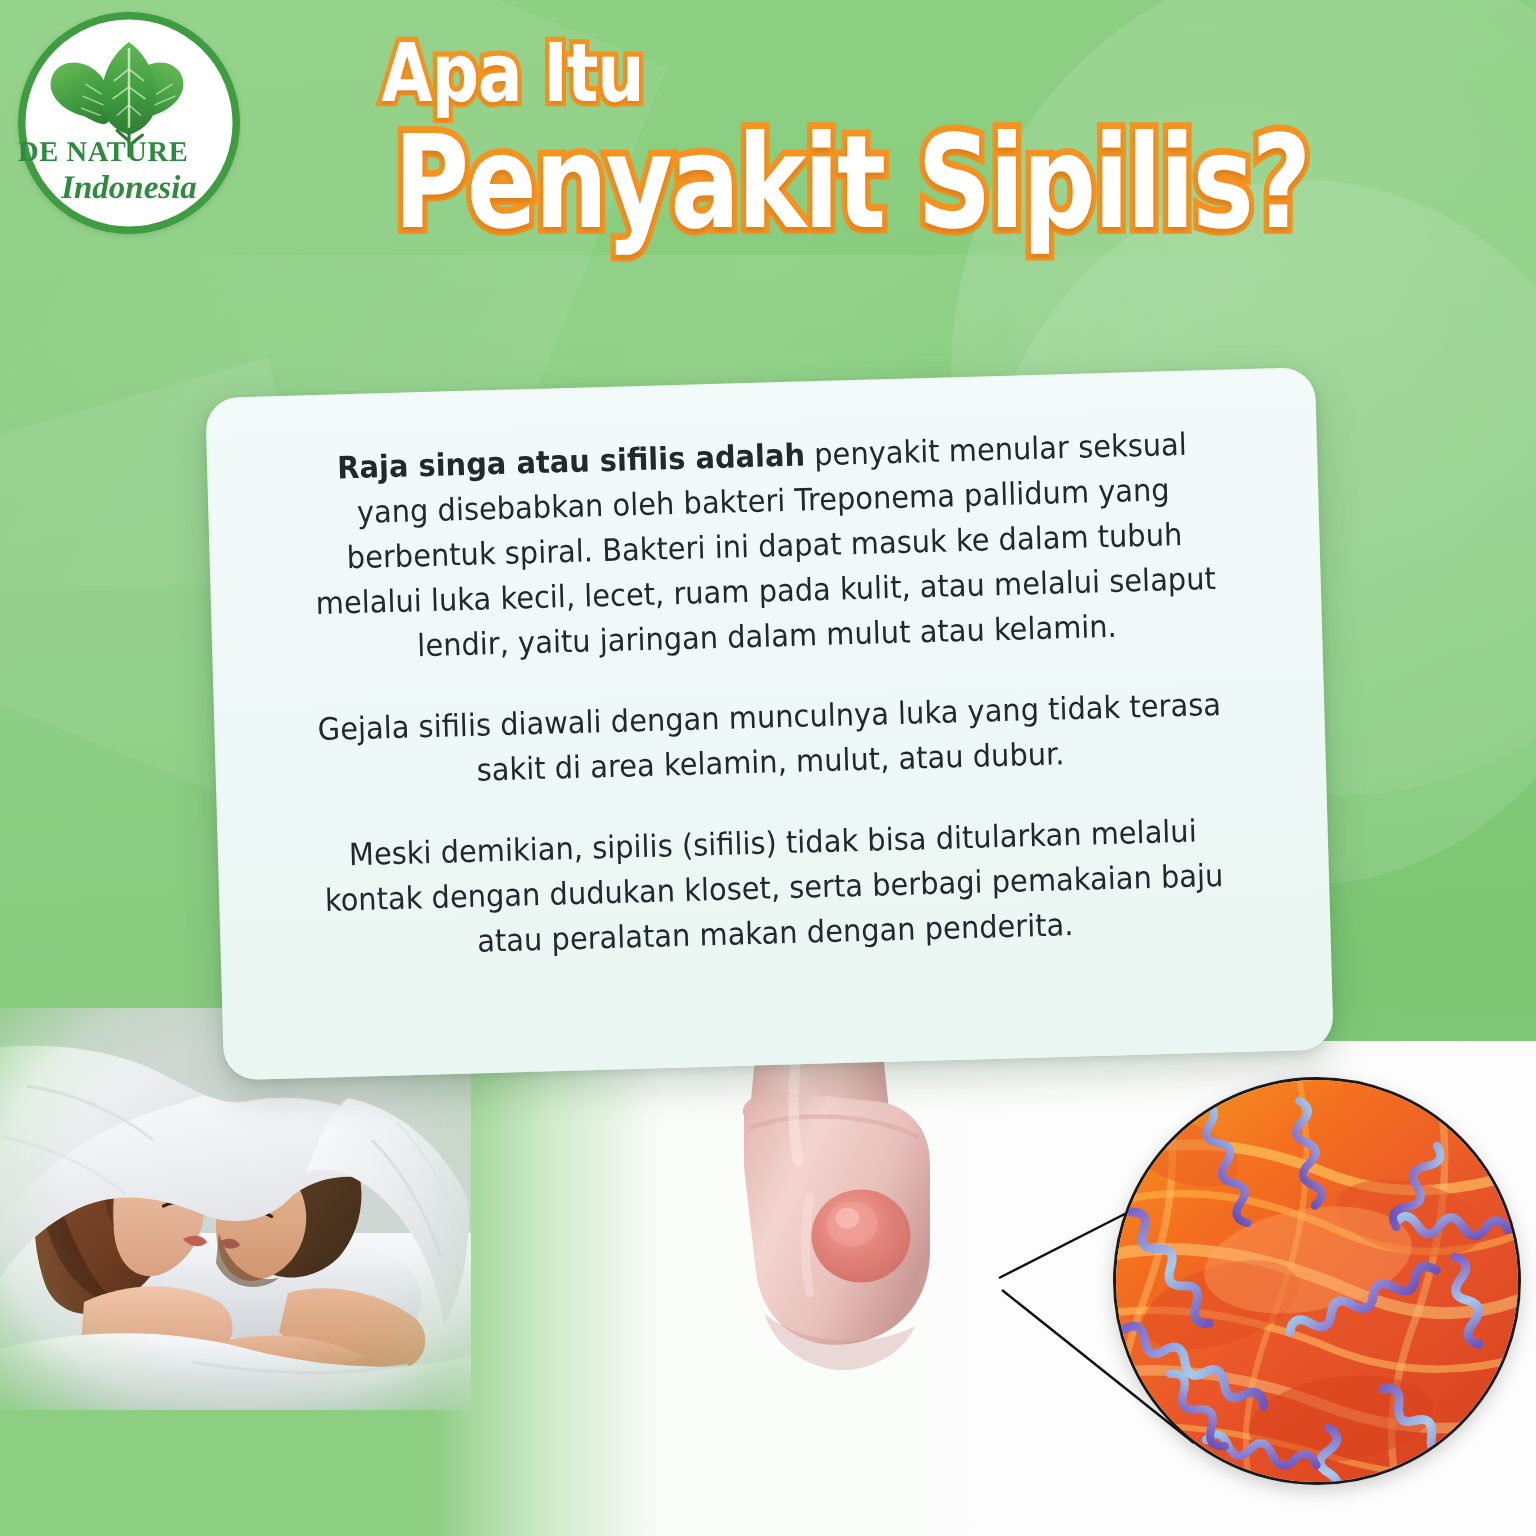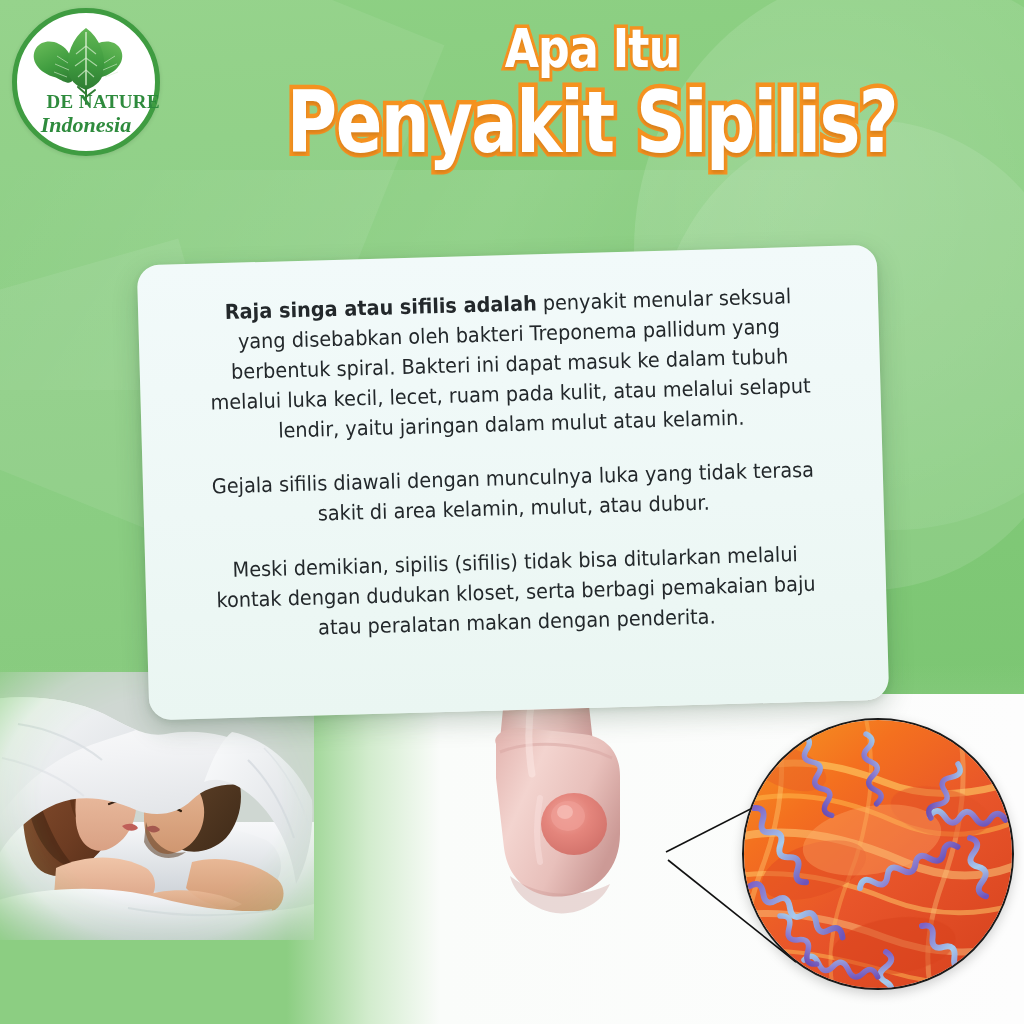--- a/index.html
+++ b/index.html
@@ -55,32 +55,32 @@
   .logo{
     position:absolute;left:12px;top:8px;width:148px;height:148px;z-index:30;
   }
   .logo-disc{
     position:absolute;inset:0;border-radius:50%;
     background:#ffffff;border:5px solid #3f9c41;box-sizing:border-box;
     box-shadow:0 1px 4px rgba(0,0,0,0.12);
   }
   .logo-svg{position:absolute;inset:0;}
   .logo-name{
-    position:absolute;left:0;right:0;top:84px;text-align:right;
+    position:absolute;left:0;right:0;top:84px;text-align:left;
     font-family:"Liberation Serif",serif;font-weight:bold;
     font-size:19px;letter-spacing:0.4px;color:#2e8b3d;line-height:1;
   }
   .logo-sub{
     position:absolute;left:0;right:0;top:106px;text-align:center;
     font-family:"Liberation Serif",serif;font-style:italic;font-weight:bold;
     font-size:22px;color:#2e8b3d;line-height:1;
   }
 
   
-  .title-wrap{position:absolute;left:180px;right:20px;top:18px;text-align:center;z-index:25;}
+  .title-wrap{position:absolute;left:180px;right:20px;top:18px;text-align:left;z-index:25;}
   .title-small{
     font-family:"DejaVu Sans",sans-serif;font-weight:bold;
     font-size:54px;line-height:62px;color:#ffffff;
     letter-spacing:-1px;
     transform:scaleX(0.82);
     -webkit-text-stroke:7px #f59220;
     paint-order:stroke fill;
     text-shadow:0 2px 3px rgba(0,0,0,0.10);
   }
   .title-big{

